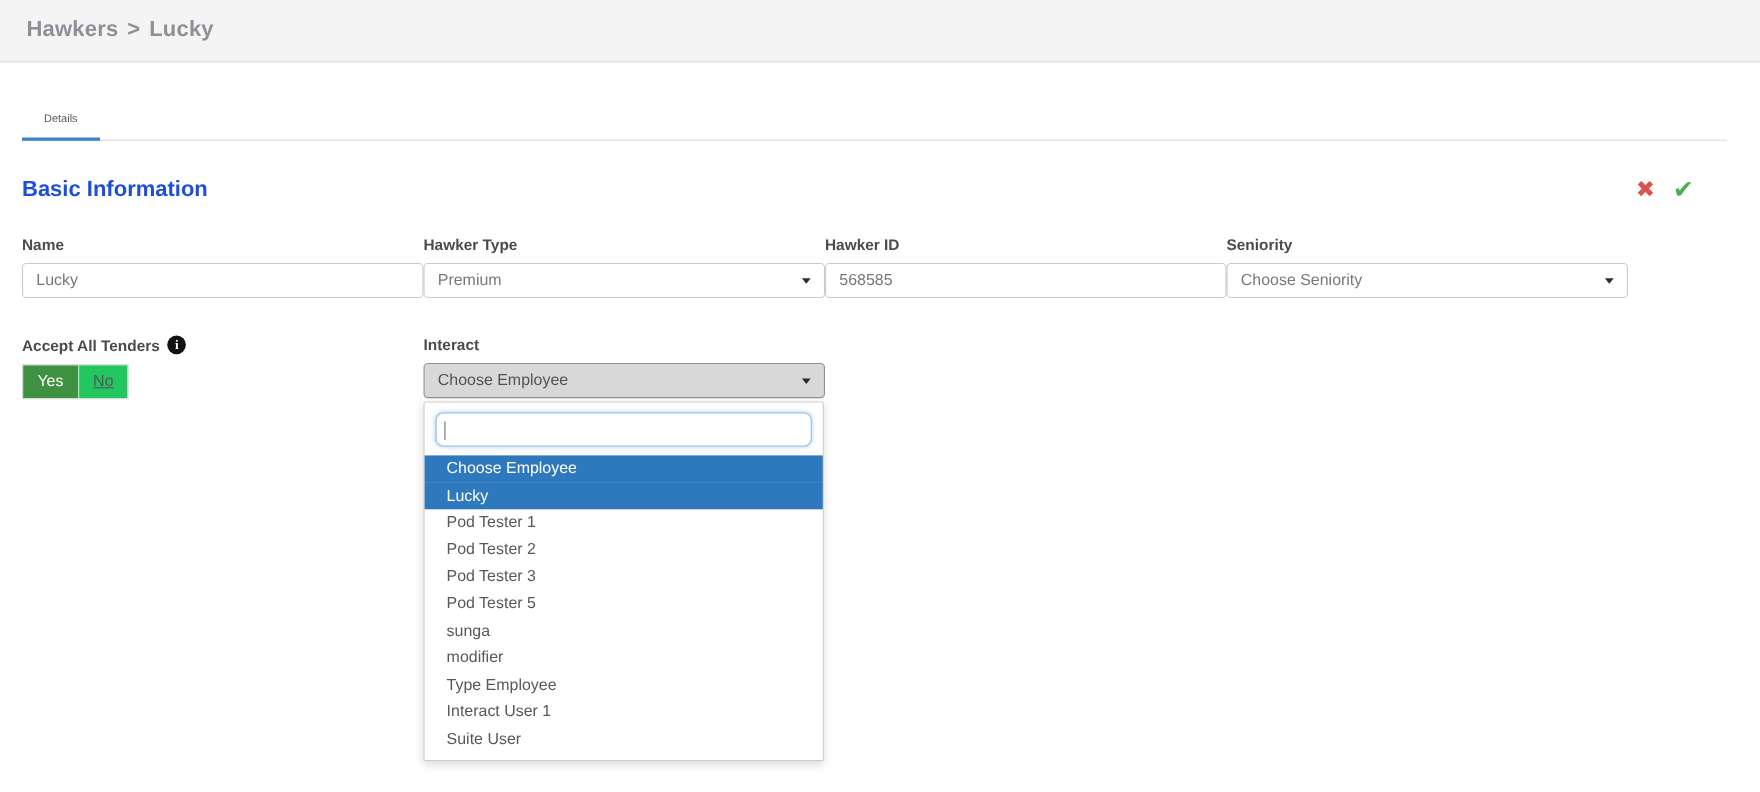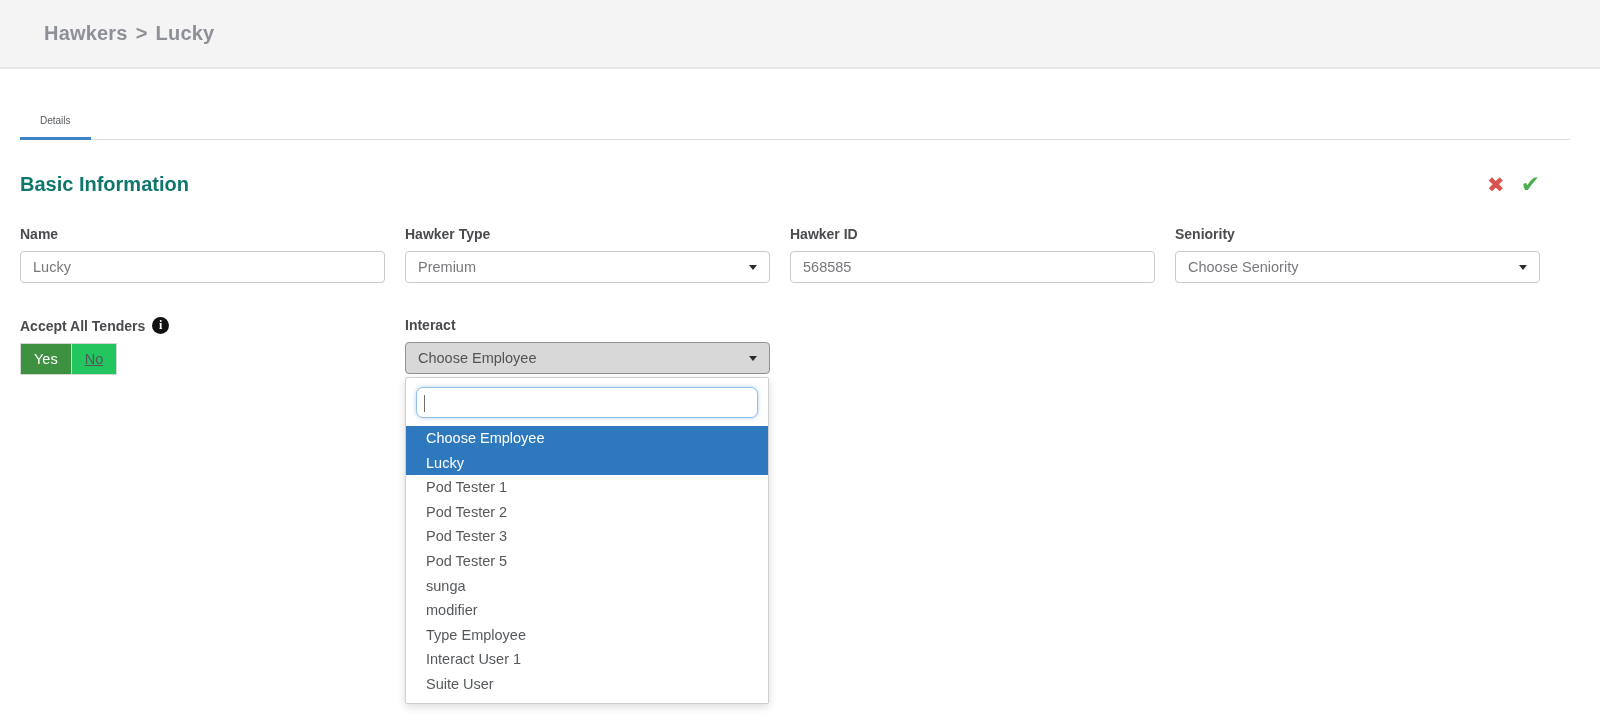--- a/index.html
+++ b/index.html
@@ -4,26 +4,26 @@
 <style>
   * { margin: 0; padding: 0; box-sizing: border-box; }
   html, body {
     width: 1600px; height: 720px;
     overflow: hidden;
     background: #ffffff;
     font-family: "Liberation Sans", "DejaVu Sans", sans-serif;
   }
   
   .page-header {
-    height: 69px;
+    height: 57px;
     background: #f4f4f4;
     border-bottom: 2px solid #e7e7e8;
     display: flex;
     align-items: center;
-    padding: 0 44px;
+    padding: 0 24px;
   }
   .breadcrumb {
     font-size: 20px;
     font-weight: 700;
     color: #8d9096;
     letter-spacing: .2px;
     display: flex;
     gap: 8px;
     align-items: center;
   }
@@ -54,30 +54,29 @@
   .section-header {
     margin-top: 33px;
     display: flex;
     align-items: center;
     justify-content: space-between;
     width: 1520px;
   }
   .section-title {
     font-size: 20px;
     font-weight: 700;
-    color: #0f766e;
+    color: #1d4ed8;
   }
   .section-actions { display: flex; align-items: center; gap: 16px; }
   .icon-cancel { color: #d9534f; font-size: 21px; font-weight: 700; cursor: pointer; line-height: 1; }
   .icon-confirm { color: #4cae50; font-size: 23px; font-weight: 700; cursor: pointer; line-height: 1; }
   
   .form-row {
     display: grid;
     grid-template-columns: repeat(4, 365px);
-    column-gap: 20px;
     width: 1520px;
   }
   .form-row-1 { margin-top: 30px; }
   .form-row-2 { margin-top: 34px; }
   .field { position: relative; }
   .field-label {
     font-size: 14px;
     font-weight: 700;
     color: #494b4e;
     margin-bottom: 9px;

